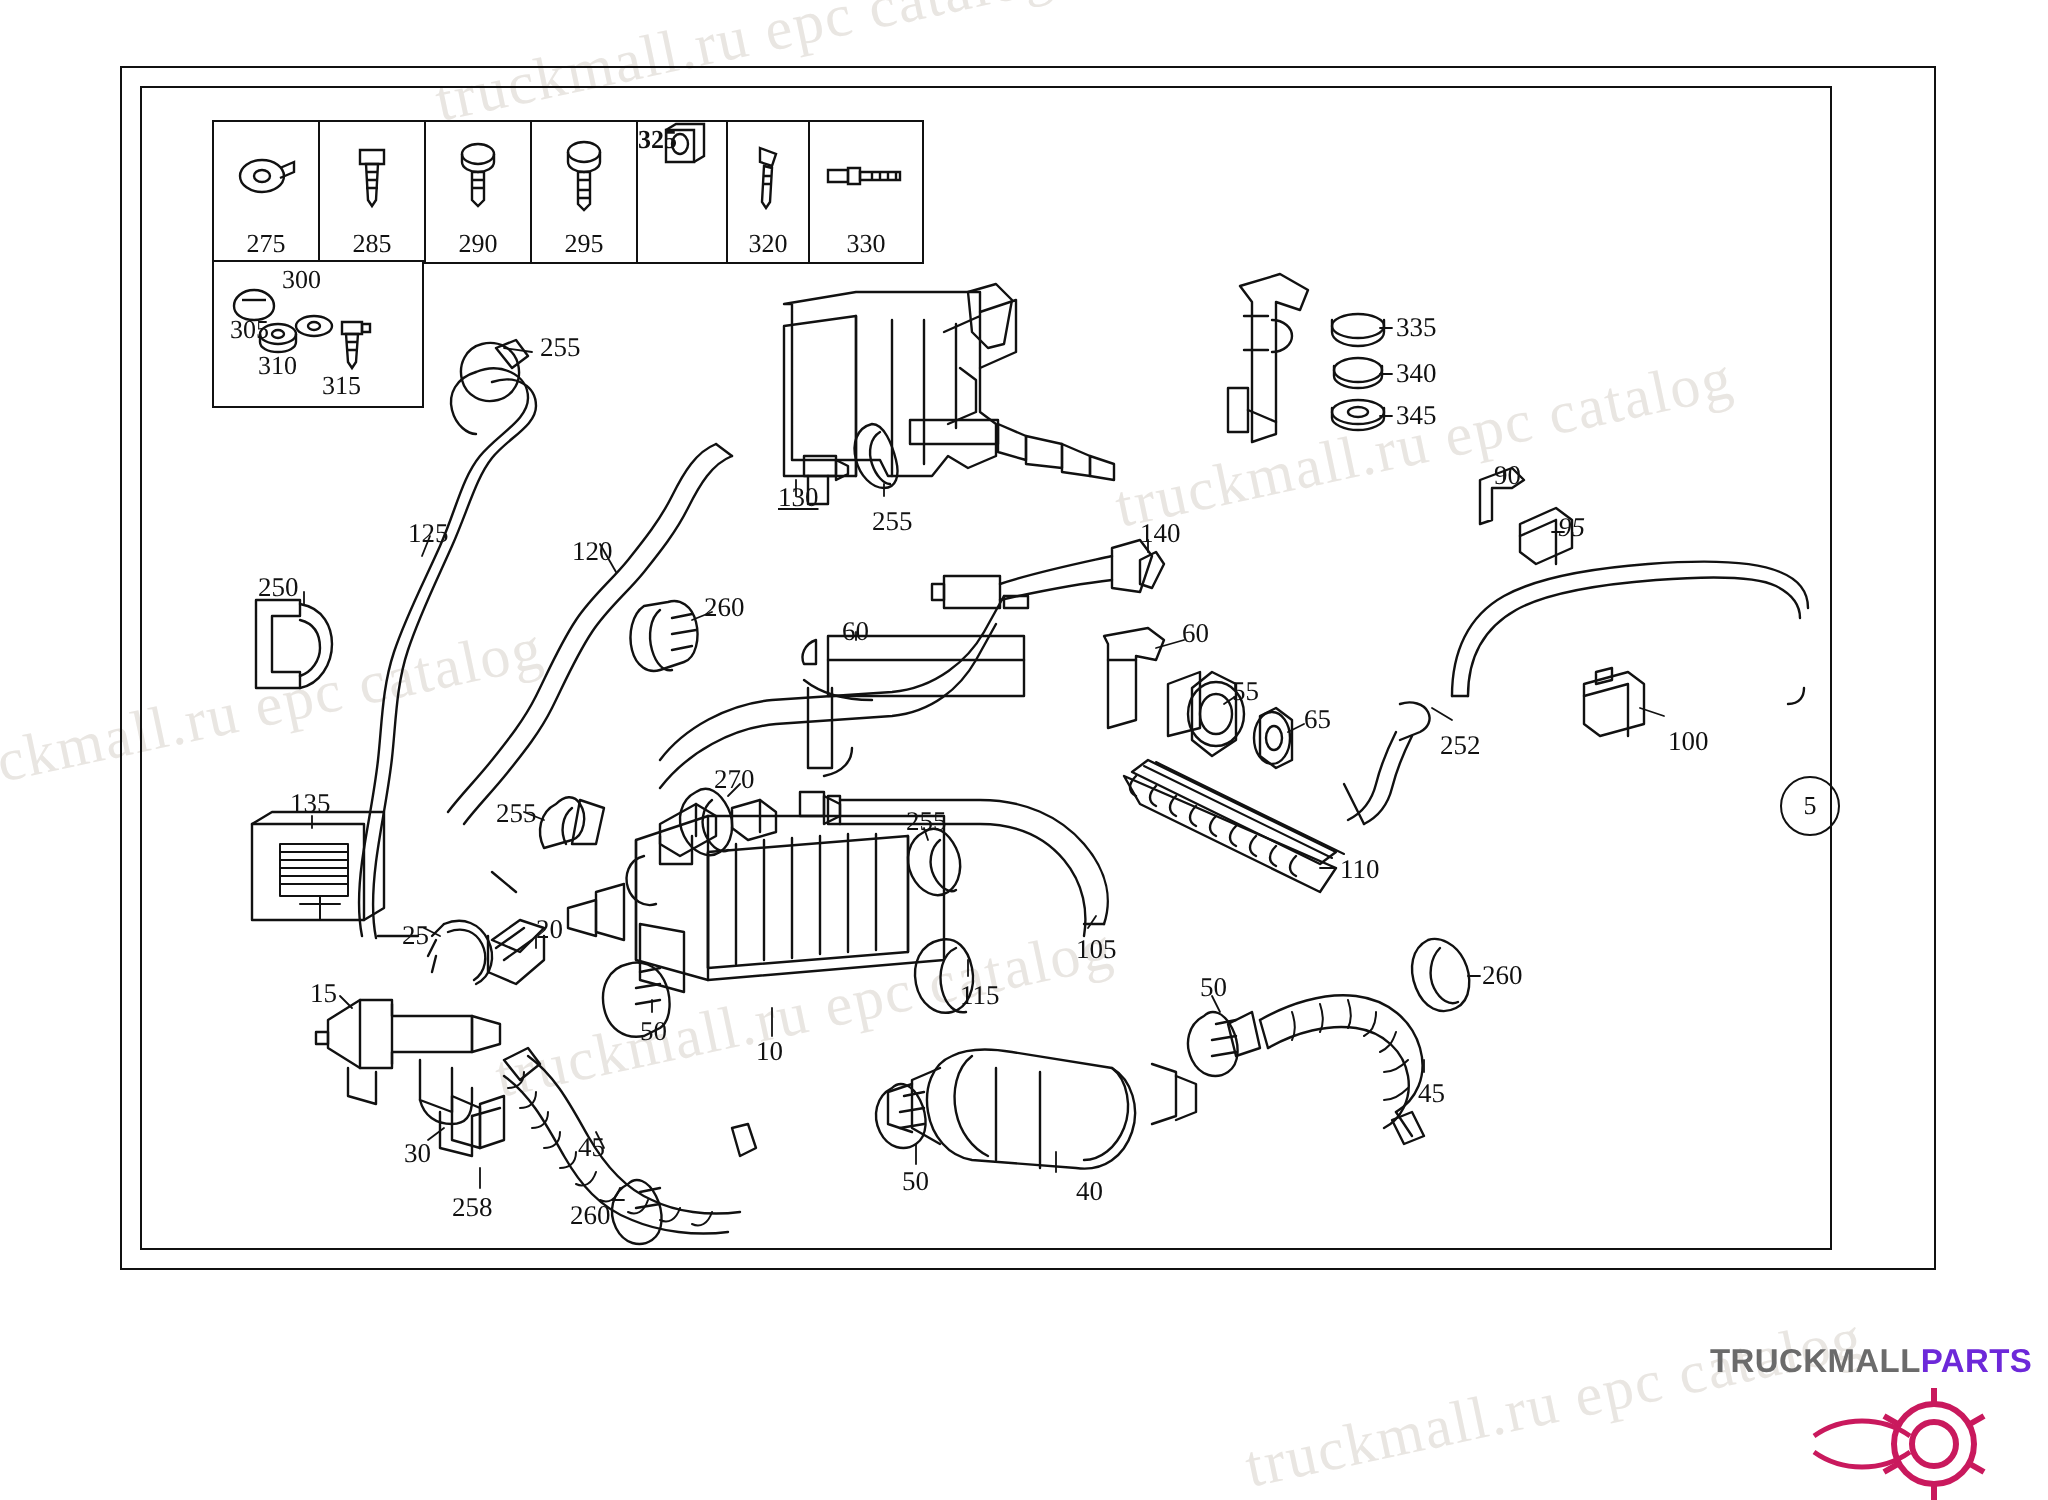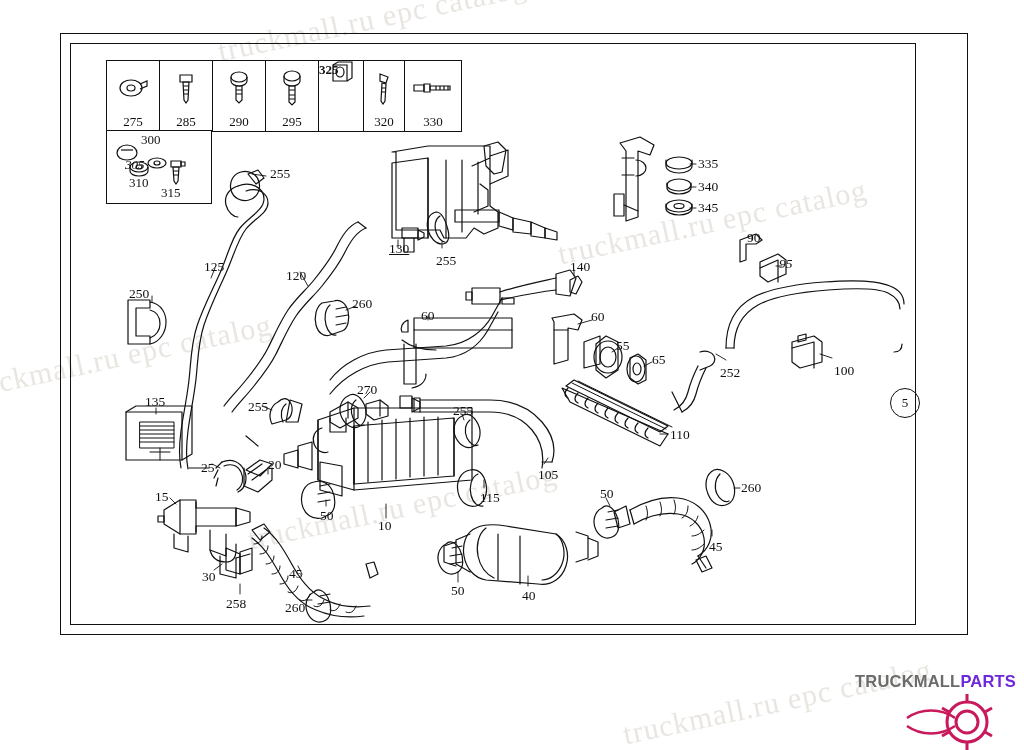--- a/index.html
+++ b/index.html
@@ -446,21 +446,21 @@
       <ellipse cx="50" cy="32" rx="9" ry="5"></ellipse>
       <ellipse cx="50" cy="32" rx="3" ry="2"></ellipse>
 
       <path d="M64 30 l10 0 l0 6 l-10 0 z"></path>
       <path d="M74 31 l4 0 l0 4 l-4 0 z"></path>
       <path d="M66 36 l6 0 l-1 14 l-2 3 l-2 -3 z"></path>
       <path d="M66 40 l6 0 M66 44 l6 0"></path>
     </g>
   </svg>
   <div class="lbl" style="left:34px;top:1px;">300</div>
-  <div class="lbl" style="left:18px;top:26px;font-style:italic;">305</div>
+  <div class="lbl" style="left:8px;top:26px;">305</div>
   <div class="lbl" style="left:22px;top:44px;">310</div>
   <div class="lbl" style="left:54px;top:54px;">315</div>
 </div>
 
 <div class="lab" style="left:270px;top:167px;">255</div>
 <div class="lab" style="left:204px;top:260px;">125</div>
 <div class="lab" style="left:286px;top:269px;">120</div>
 <div class="lab" style="left:389px;top:242px;text-decoration:underline;">130</div>
 <div class="lab" style="left:436px;top:254px;">255</div>
 <div class="lab" style="left:129px;top:287px;">250</div>
@@ -487,21 +487,21 @@
 <div class="lab" style="left:201px;top:461px;">25</div>
 <div class="lab" style="left:268px;top:458px;">20</div>
 <div class="lab" style="left:155px;top:490px;">15</div>
 <div class="lab" style="left:320px;top:509px;">50</div>
 <div class="lab" style="left:378px;top:519px;">10</div>
 <div class="lab" style="left:202px;top:570px;">30</div>
 <div class="lab" style="left:226px;top:597px;">258</div>
 <div class="lab" style="left:289px;top:567px;">45</div>
 <div class="lab" style="left:285px;top:601px;">260</div>
 <div class="lab" style="left:451px;top:584px;">50</div>
-<div class="lab" style="left:522px;top:589px;">40</div>
+<div class="lab" style="left:538px;top:589px;">40</div>
 <div class="lab" style="left:600px;top:487px;">50</div>
 <div class="lab" style="left:709px;top:540px;">45</div>
 <div class="lab" style="left:741px;top:481px;">260</div>
 
 <div class="circref">5</div>
 
 <div class="logo">
   <svg width="160" height="70" viewBox="0 0 160 70" style="position:absolute;left:0;top:16px;">
     <g fill="none" stroke="#c9195d" stroke-width="3">
       <circle cx="112" cy="34" r="20"></circle>

